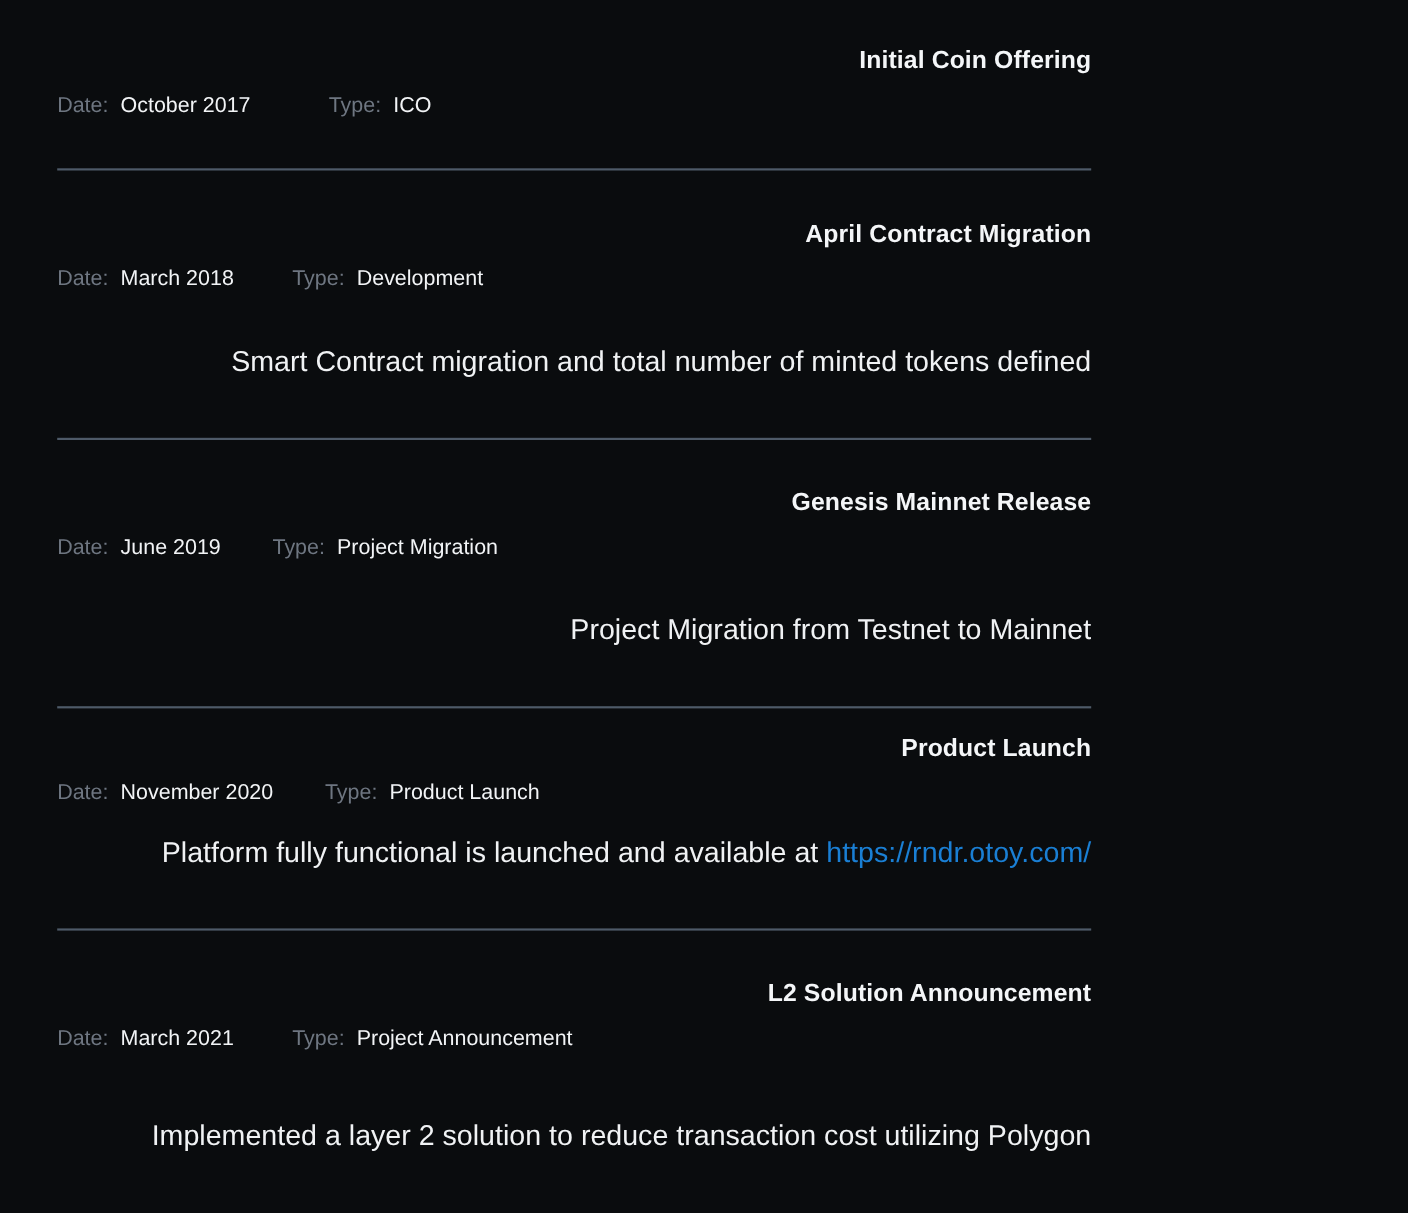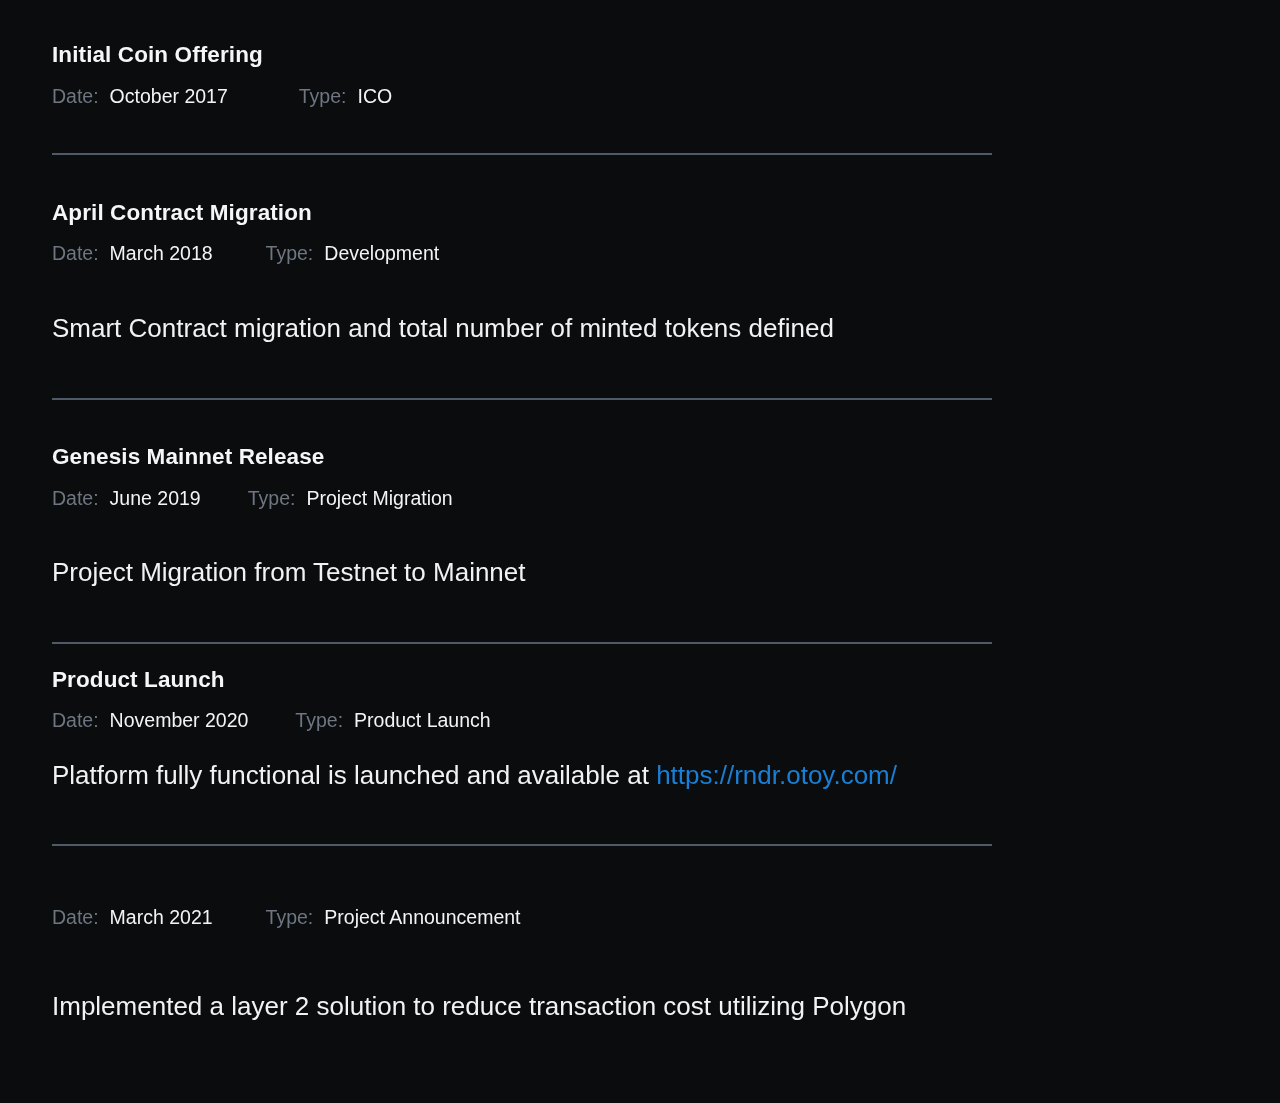--- a/index.html
+++ b/index.html
@@ -13,20 +13,21 @@
 
   body {
     font-family: "Liberation Sans", sans-serif;
     color: #f2f4f6;
     -webkit-font-smoothing: antialiased;
   }
 
   .timeline {
     width: 1036px;
     padding: 0 22px;
+    text-align: right;
   }
 
   .entry {
     padding-left: 30px;
     padding-right: 22px;
   }
 
   .entry-title {
     font-size: 22.5px;
     font-weight: bold;
@@ -152,20 +153,21 @@
       <span class="meta-value">November 2020</span>
       <span class="meta-gap" style="width:47px"></span>
       <span class="meta-label">Type:</span>
       <span class="meta-value">Product Launch</span>
     </div>
     <div class="entry-desc"><span>Platform fully functional is launched and available at </span><a class="desc-link" href="#">https://rndr.otoy.com/</a></div>
   </div>
   <div class="divider d4"></div>
 
   <div class="entry e5">
+    <div class="entry-title">L2 Solution Announcement</div>
     <div class="entry-meta">
       <span class="meta-label">Date:</span>
       <span class="meta-value">March 2021</span>
       <span class="meta-gap" style="width:53px"></span>
       <span class="meta-label">Type:</span>
       <span class="meta-value">Project Announcement</span>
     </div>
     <div class="entry-desc">Implemented a layer 2 solution to reduce transaction cost utilizing Polygon</div>
   </div>
 

